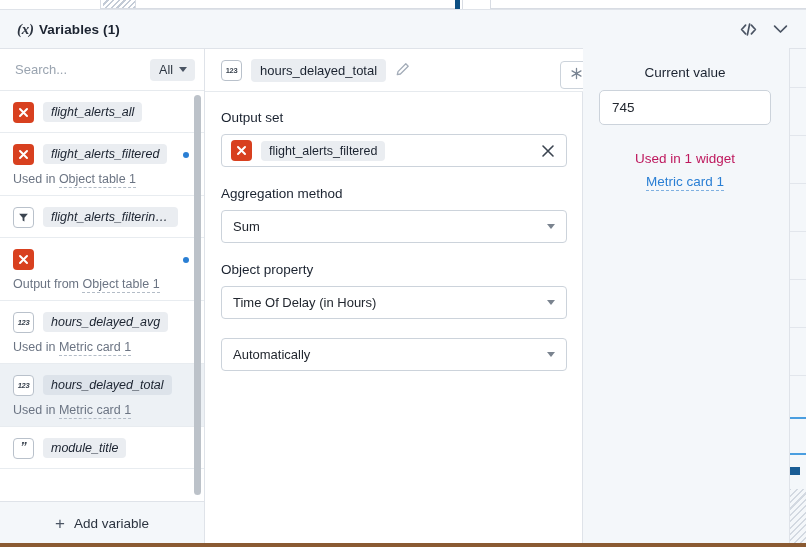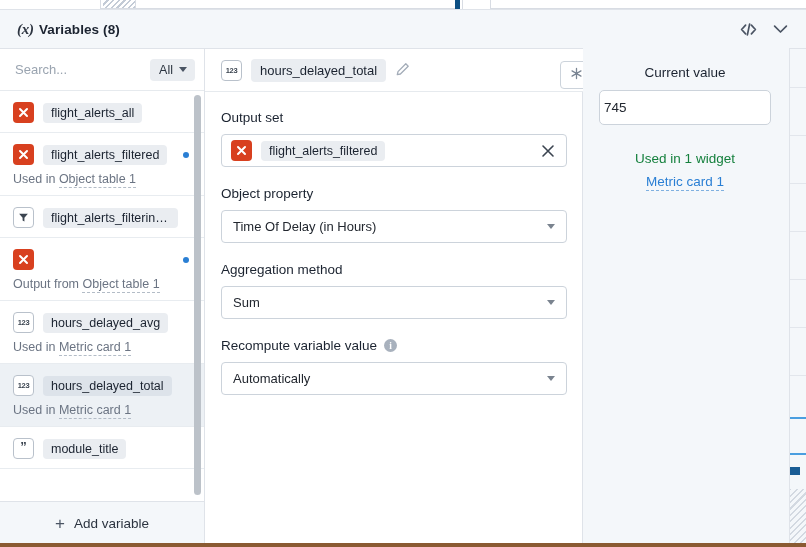--- a/index.html
+++ b/index.html
@@ -100,21 +100,21 @@
     position: absolute; left: 0; top: 42px; width: 204px; height: 410px;
     overflow: hidden; background: #ffffff;
   }
   .var-item {
     position: relative;
     padding: 11px 12px 9px 13px;
     border-bottom: 1px solid #e8ecf0;
     cursor: pointer;
   }
   .var-item.selected { background: #edf1f5; }
-  .var-row { display: flex; align-items: center; gap: 9px; }
+  .var-row { display: flex; align-items: flex-start; gap: 9px; font-style: italic; }
   .type-badge {
     width: 21px; height: 21px; min-width: 21px; border-radius: 4px;
     display: flex; align-items: center; justify-content: center;
     font-size: 8px; font-weight: 700;
   }
   .type-badge.obj { background: #d8401f; color: #ffffff; }
   .type-badge.num, .type-badge.filter, .type-badge.str {
     background: #ffffff; border: 1px solid #b9c1cb; color: #3b4450;
   }
   .type-badge.num { font-size: 7.5px; letter-spacing: -0.3px; }
@@ -190,23 +190,23 @@
 
   
   #right-rail {
     position: absolute; left: 583px; top: 37px; width: 206px; height: 495px;
     background: #f4f7fa; padding: 18px 18px 0 16px; text-align: center;
   }
   .rail-label { font-size: 13.5px; color: #1b2330; margin-bottom: 10px; }
   #current-value-box {
     height: 35px; border: 1px solid #ccd3db; border-radius: 5px;
     background: #ffffff; display: flex; align-items: center;
-    padding: 0 4px; font-size: 13.5px; color: #22272f;
-  }
-  #used-in-label { font-size: 13.5px; color: #15803d; margin-top: 26px; margin-bottom: 8px; }
+    padding: 0 12px; font-size: 13.5px; color: #22272f;
+  }
+  #used-in-label { font-size: 13.5px; color: #be185d; margin-top: 26px; margin-bottom: 8px; }
   #widget-link {
     font-size: 13.5px; color: #2a7fd4;
     border-bottom: 1px dashed #7fb0e0; padding-bottom: 1px;
     display: inline-block; cursor: pointer;
   }
 
   
   #far-right {
     position: absolute; left: 789px; top: 39px; width: 17px; height: 495px;
     background: #f4f7fa; border-left: 1px solid #dfe3e9;
@@ -229,21 +229,21 @@
   <div class="v-rule" style="left:462px;"></div>
   <div class="v-rule" style="left:490px;"></div>
   <div class="blue-marker"></div>
   <div class="canvas-card" style="left:490px; width:316px; border-right:0;"></div>
 </div>
 
 <div id="panel">
 
   <div id="panel-header">
     <span class="hdr-icon">(x)</span>
-    <span class="hdr-title">Variables (8)</span>
+    <span class="hdr-title">Variables (1)</span>
     <div class="hdr-actions">
       <span class="hdr-btn">
         <svg width="17" height="15" viewBox="0 0 17 15" fill="none">
           <path d="M5.6 3.2 1.6 7.5l4 4.3M11.4 3.2l4 4.3-4 4.3M9.6 2.2 7.4 12.8" stroke="#4a5463" stroke-width="1.7" stroke-linecap="round" stroke-linejoin="round"></path>
         </svg>
       </span>
       <span class="hdr-btn">
         <svg width="15" height="10" viewBox="0 0 15 10" fill="none">
           <path d="M1.6 2.2 7.5 8l5.9-5.8" stroke="#4a5463" stroke-width="1.7" stroke-linecap="round" stroke-linejoin="round"></path>
         </svg>
@@ -360,40 +360,36 @@
           <span class="name-chip">flight_alerts_filtered</span>
           <span class="clear-x">
             <svg width="14" height="14" viewBox="0 0 14 14" fill="none">
               <path d="M2 2l10 10M12 2L2 12" stroke="#3b4450" stroke-width="1.6" stroke-linecap="round"></path>
             </svg>
           </span>
         </div>
       </div>
 
       <div class="field-block">
+        <div class="field-label">Aggregation method</div>
+        <div class="input-box select-box">
+          <span>Sum</span>
+          <span class="caret"></span>
+        </div>
+      </div>
+
+      <div class="field-block">
         <div class="field-label">Object property</div>
         <div class="input-box select-box">
           <span>Time Of Delay (in Hours)</span>
           <span class="caret"></span>
         </div>
       </div>
 
       <div class="field-block">
-        <div class="field-label">Aggregation method</div>
-        <div class="input-box select-box">
-          <span>Sum</span>
-          <span class="caret"></span>
-        </div>
-      </div>
-
-      <div class="field-block">
-        <div class="field-label">
-          <span>Recompute variable value</span>
-          <span class="info-icon">i</span>
-        </div>
         <div class="input-box select-box">
           <span>Automatically</span>
           <span class="caret"></span>
         </div>
       </div>
 
     </div>
   </div>
 
   <div style="position:absolute; left:560px; top:51px; display:flex; align-items:center; gap:14px;">

